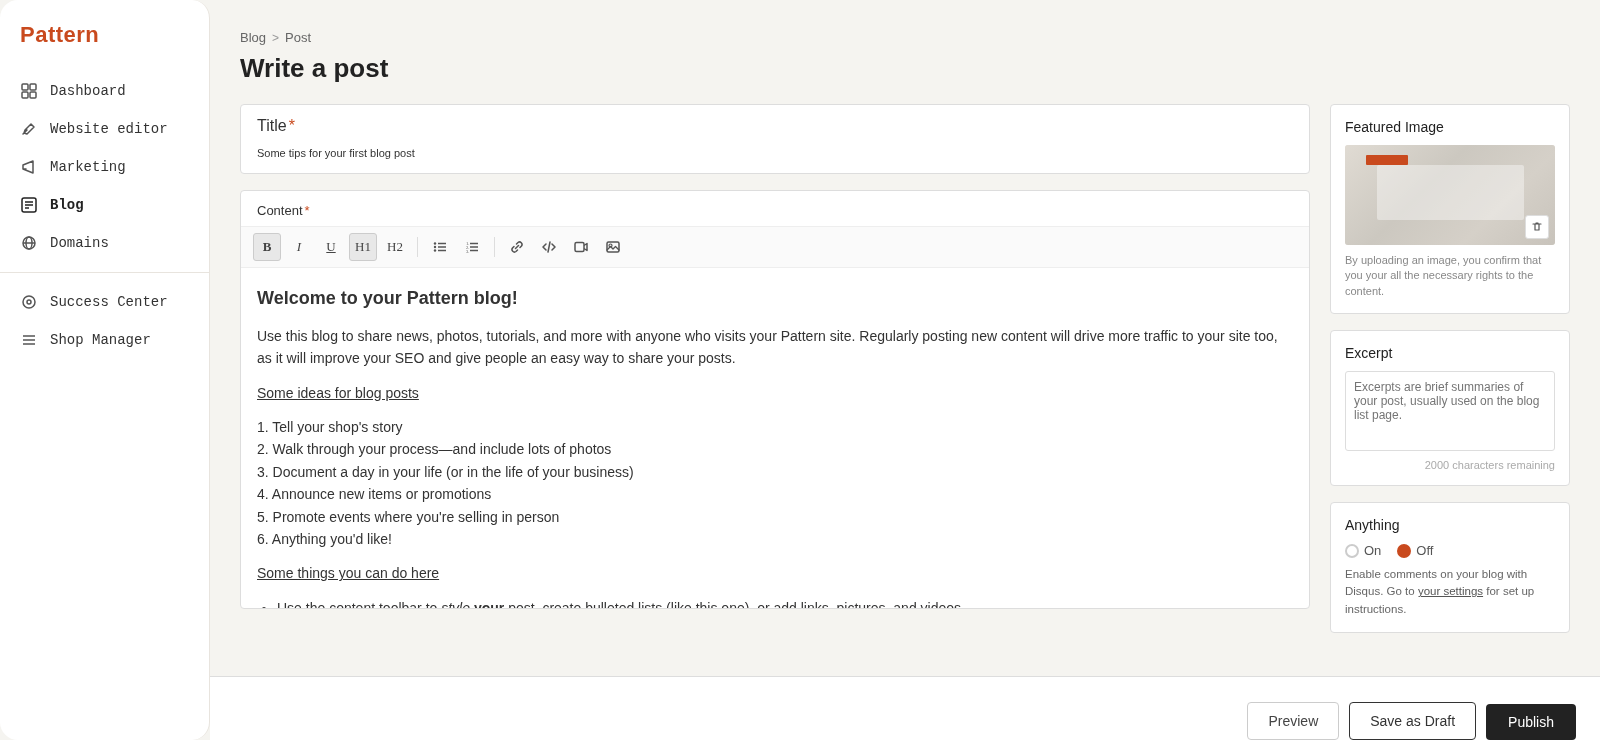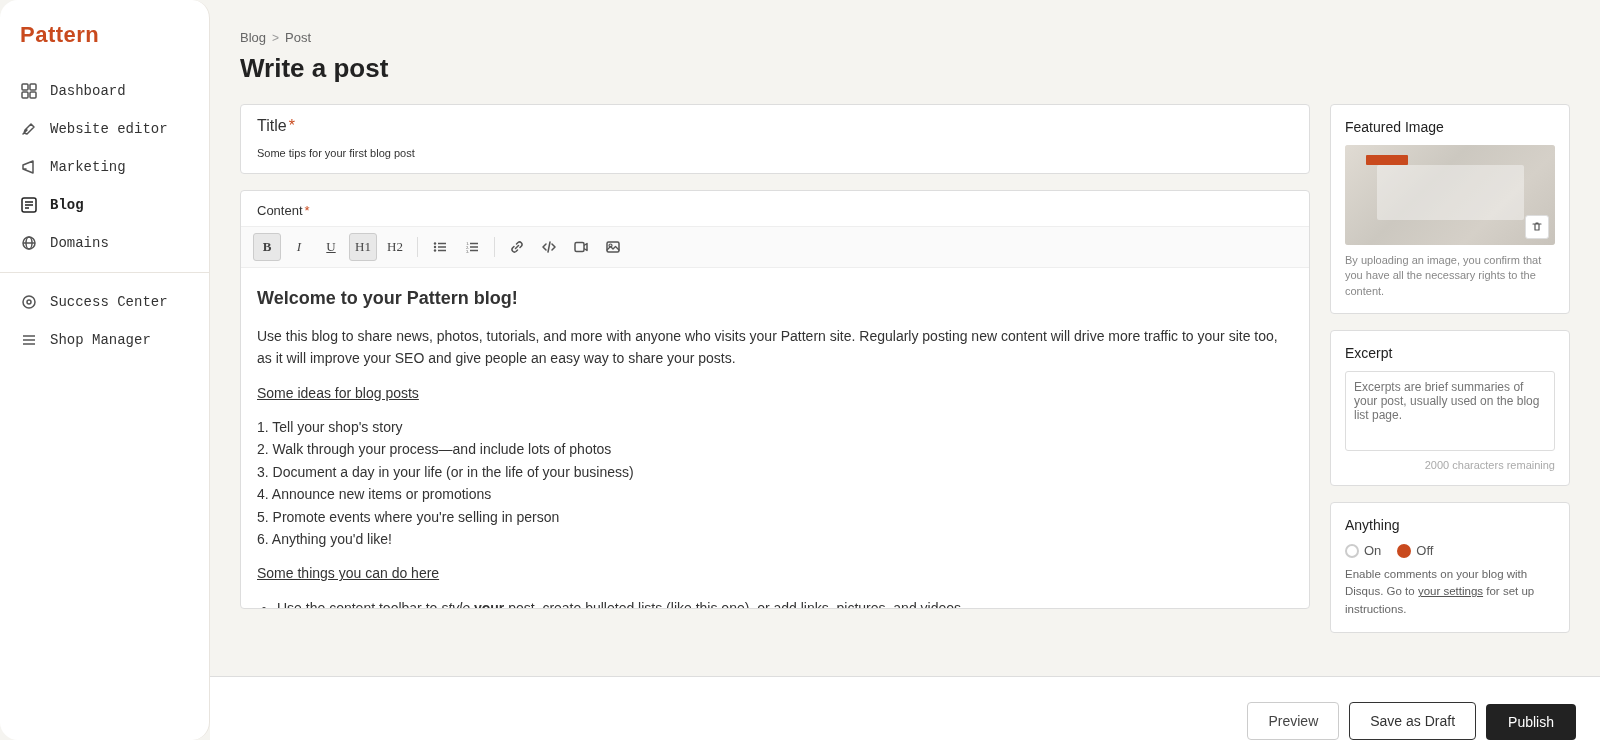--- a/index.html
+++ b/index.html
@@ -558,21 +558,21 @@
       <div class="panel">
         <div class="panel-title">Featured Image</div>
         <div class="featured-image-thumb">
           <div class="image-mock"></div>
           <div class="delete-icon" title="Delete image">
             <svg width="12" height="12" viewBox="0 0 12 12" fill="none">
                 <path d="M2 3h8M5 3V2h2v1M4 3v6h4V3" stroke="#555" stroke-width="1.2" stroke-linecap="round" stroke-linejoin="round"></path>
               </svg>
           </div>
         </div>
-        <div class="image-disclaimer">By uploading an image, you confirm that you have all the necessary rights to the content.</div>
+        <div class="image-disclaimer">By uploading an image, you confirm that you your all the necessary rights to the content.</div>
       </div>
 
       <div class="panel">
         <div class="panel-title">Excerpt</div>
         <textarea class="excerpt-textarea" placeholder="Excerpts are brief summaries of your post, usually used on the blog list page." style=""></textarea>
         <div class="excerpt-count">2000 characters remaining</div>
       </div>
 
       <div class="panel">
         <div class="panel-title">Anything</div>

